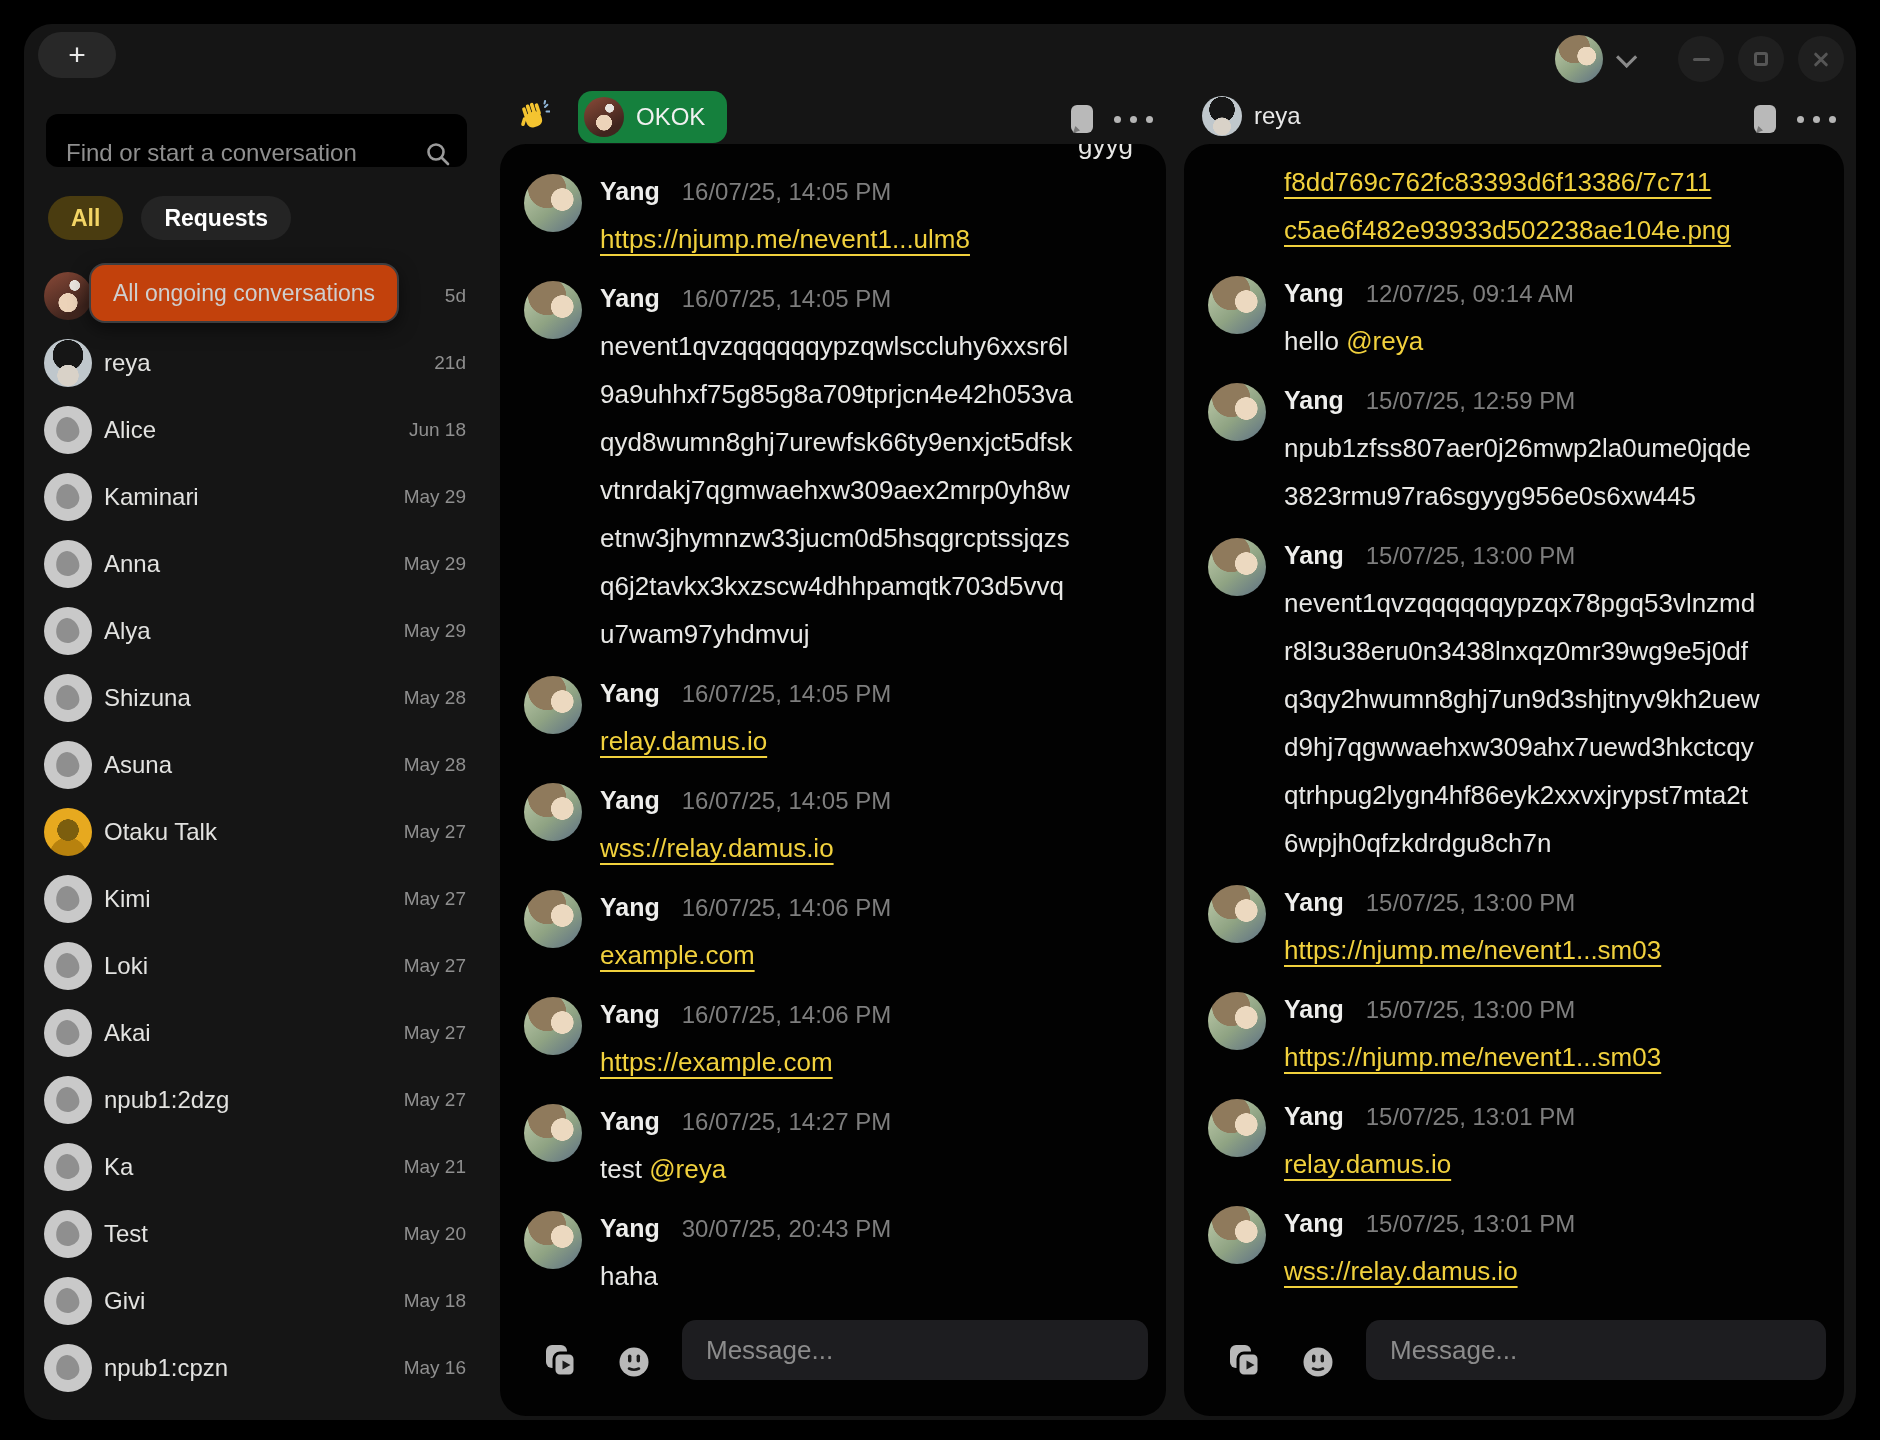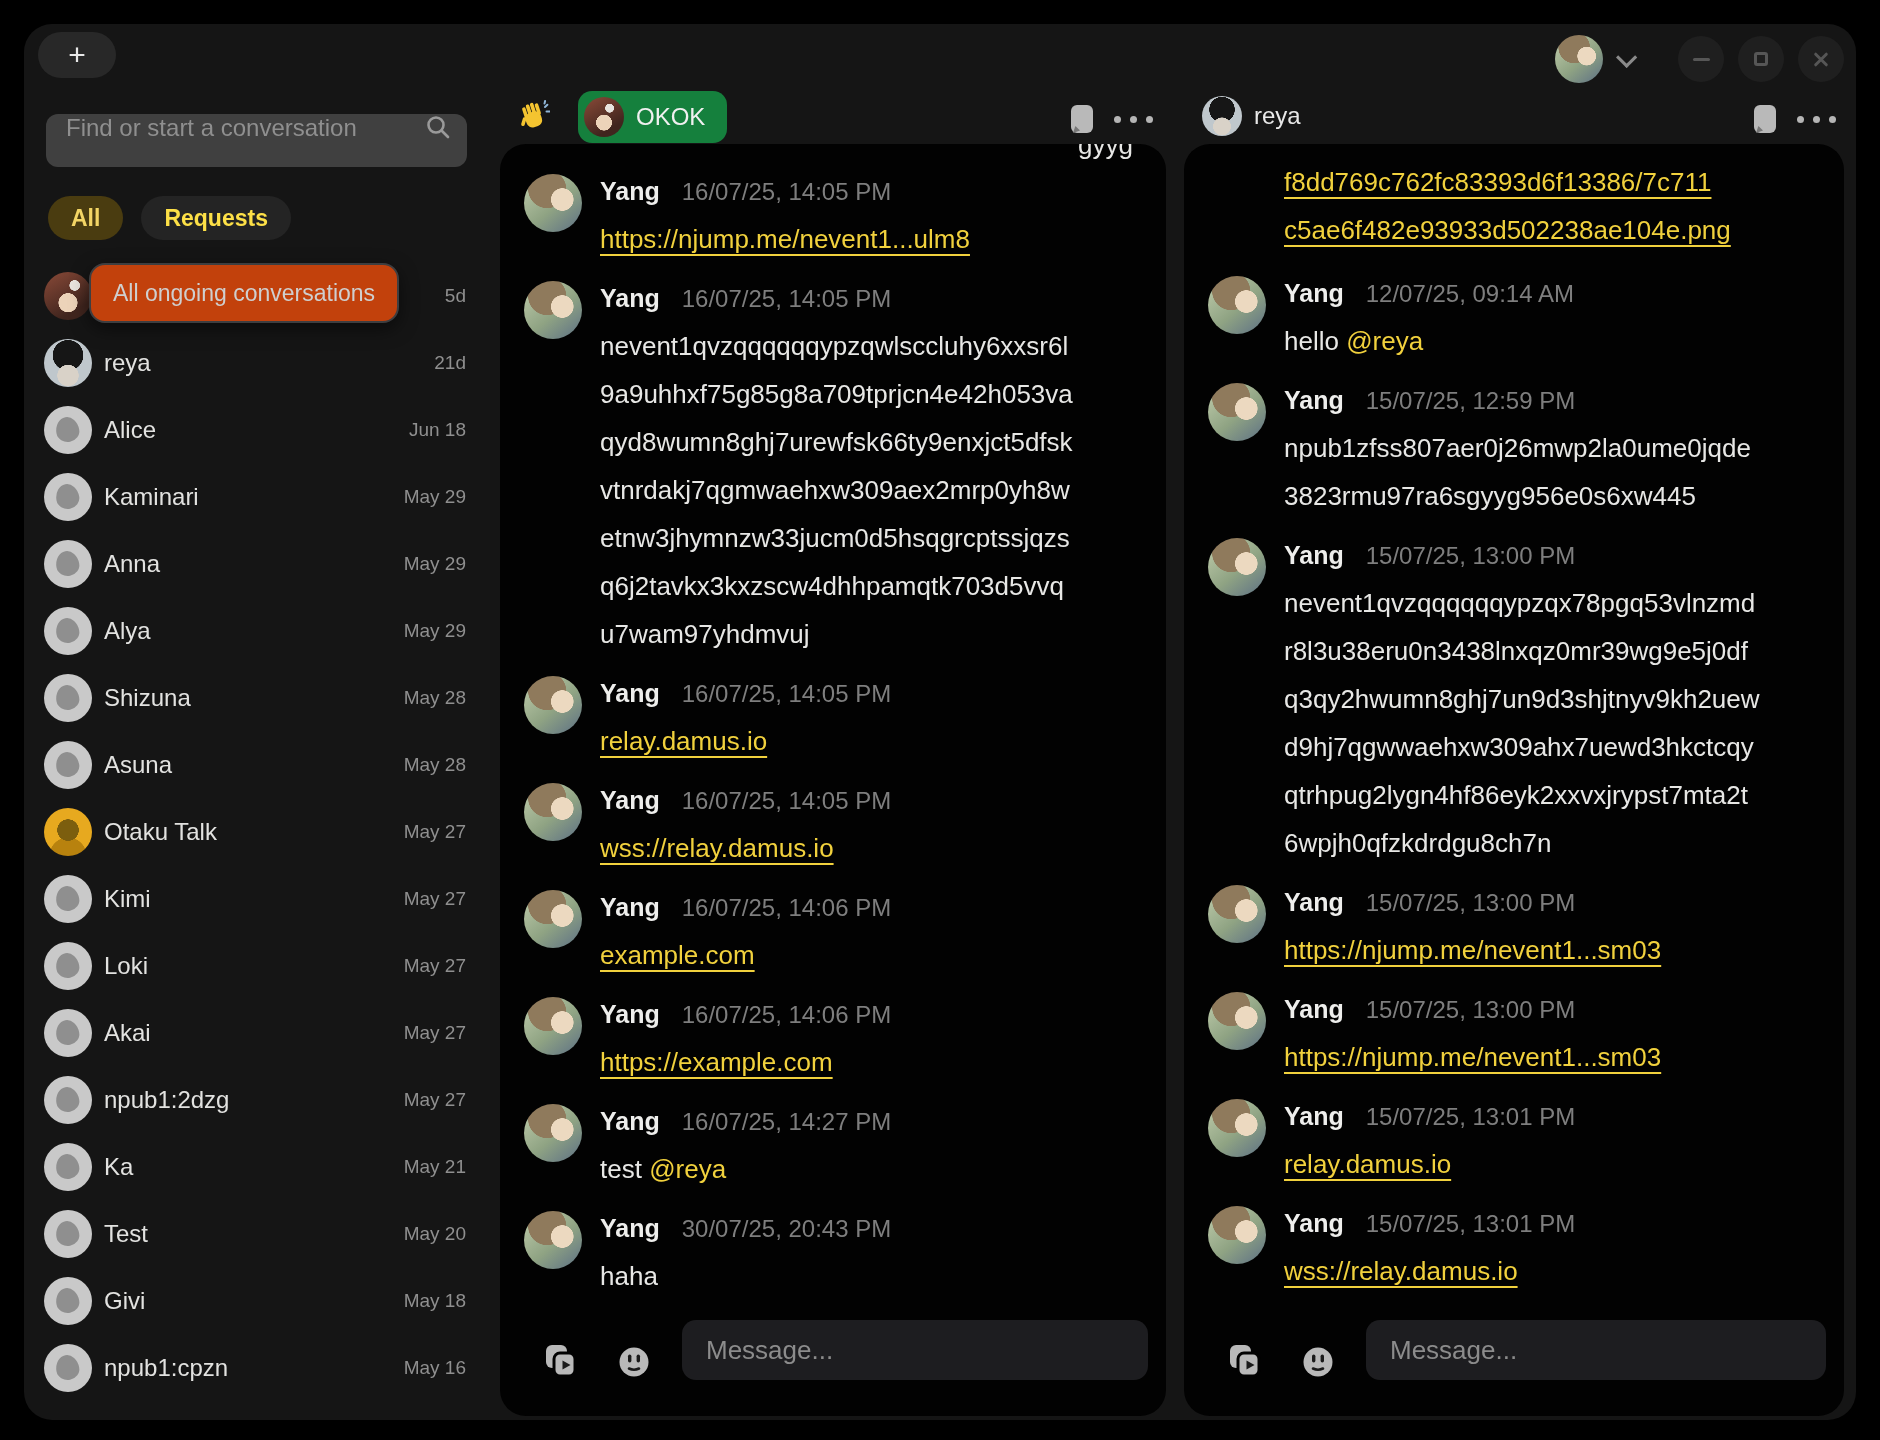--- a/index.html
+++ b/index.html
@@ -36,29 +36,29 @@
   .wc { width:46px; height:46px; border:none; border-radius:50%; background:#1f1f1f;
         display:flex; align-items:center; justify-content:center; cursor:pointer; }
   .wc .bar { width:17px; height:3px; background:#565656; border-radius:2px; }
   .wc .sq  { width:14px; height:14px; border:3px solid #565656; border-radius:3px; }
   .wc .x   { position:relative; width:18px; height:18px; }
   .wc .x::before, .wc .x::after { content:""; position:absolute; left:0; top:7.5px; width:18px; height:3px;
         background:#565656; border-radius:2px; }
   .wc .x::before { transform:rotate(45deg); } .wc .x::after { transform:rotate(-45deg); }
 
   
-  .search { position:absolute; left:22px; top:90px; width:421px; height:53px; background:#404040;
-            border-radius:12px; display:flex; align-items:flex-start; }
+  .search { position:absolute; left:22px; top:90px; width:421px; height:53px; background:#000000;
+            border-radius:12px; display:flex; align-items:flex-end; }
   .search input { flex:1; background:transparent; border:none; outline:none; color:#dcdcdc;
             font-size:24px; padding:0 14px 0 20px; font-family:inherit; }
   .search input::placeholder { color:#8f8f8f; }
   .search svg { margin-right:16px; flex:none; }
   .tabs { position:absolute; left:24px; top:172px; display:flex; gap:18px; }
   .tab { height:44px; border:none; border-radius:22px; padding:0 23px; font-size:23px; font-weight:bold;
-         background:#242424; color:#fde047; cursor:pointer; font-family:inherit; }
+         background:#242424; color:#ffffff; cursor:pointer; font-family:inherit; }
   .tab.active { background:#4a3c10; color:#f3d565; }
   .tooltip { position:absolute; left:65px; top:239px; height:60px; padding:0 22px; z-index:10;
              background:#c2410c; border:2px solid #3e3e40; border-radius:16px; white-space:nowrap;
              color:#cfcfcf; font-size:23px; display:flex; align-items:center;
              box-shadow:0 6px 18px rgba(0,0,0,.5); }
   .convs { position:absolute; left:12px; top:238px; width:432px; }
   .conv { height:67px; display:flex; align-items:center; padding-left:8px; cursor:pointer; border-radius:12px; }
   .conv .avatar { width:48px; height:48px; }
   .conv .cname { margin-left:12px; font-size:24px; color:#e2e2e0; flex:1; white-space:nowrap;
                  overflow:hidden; }

